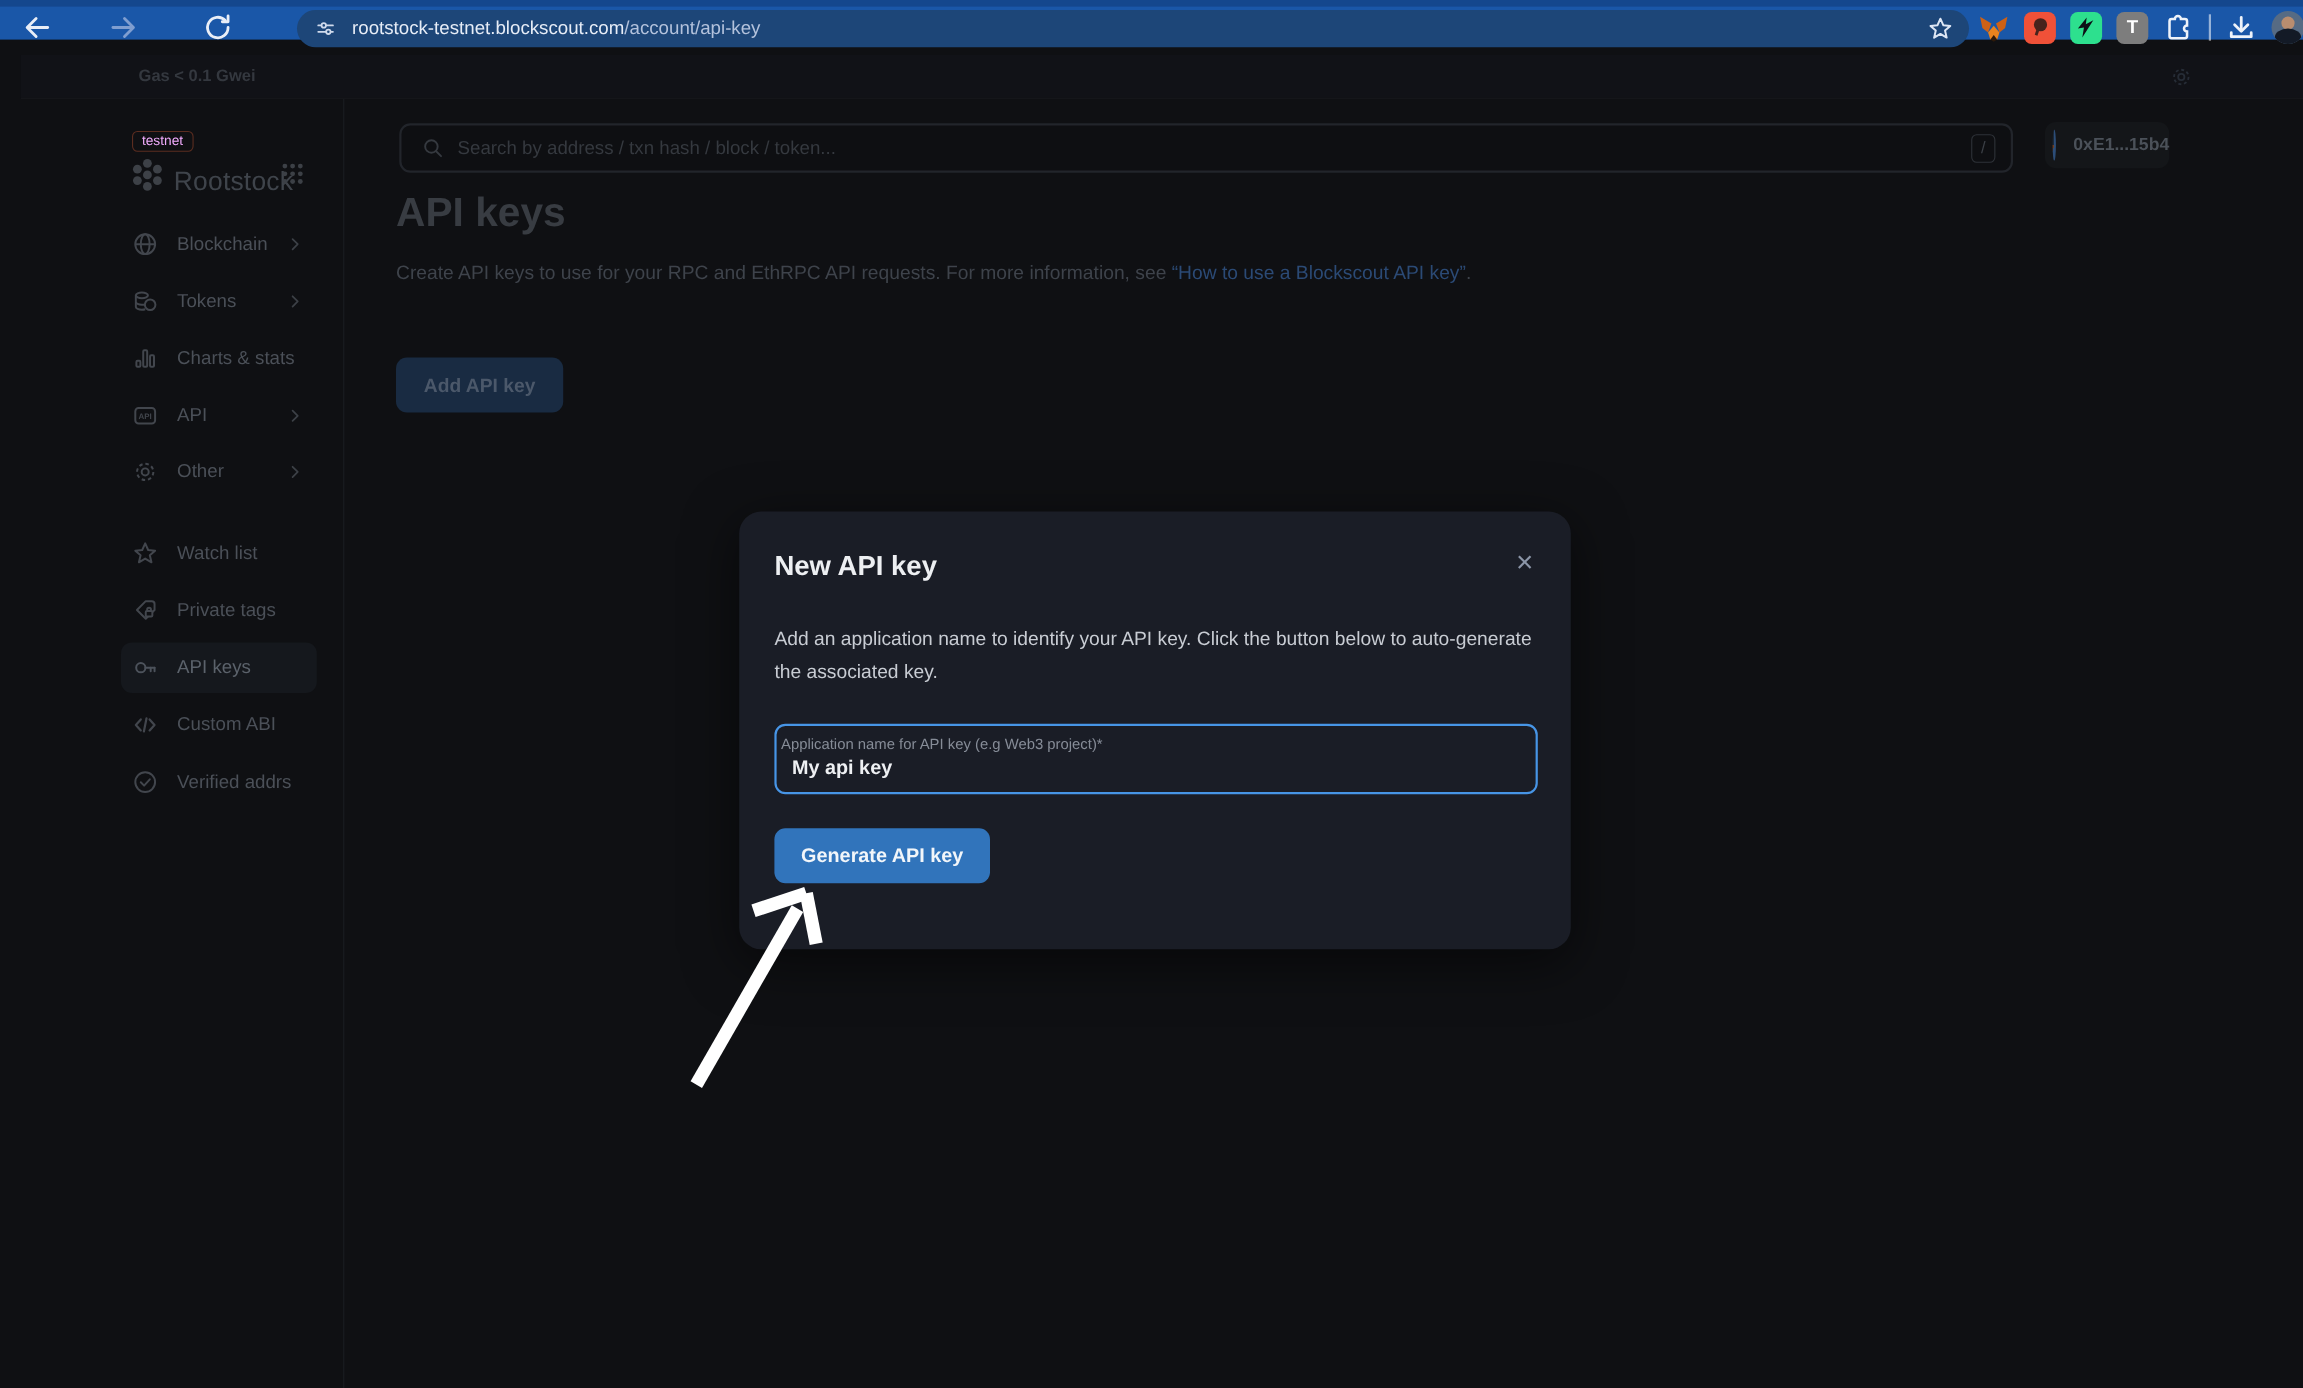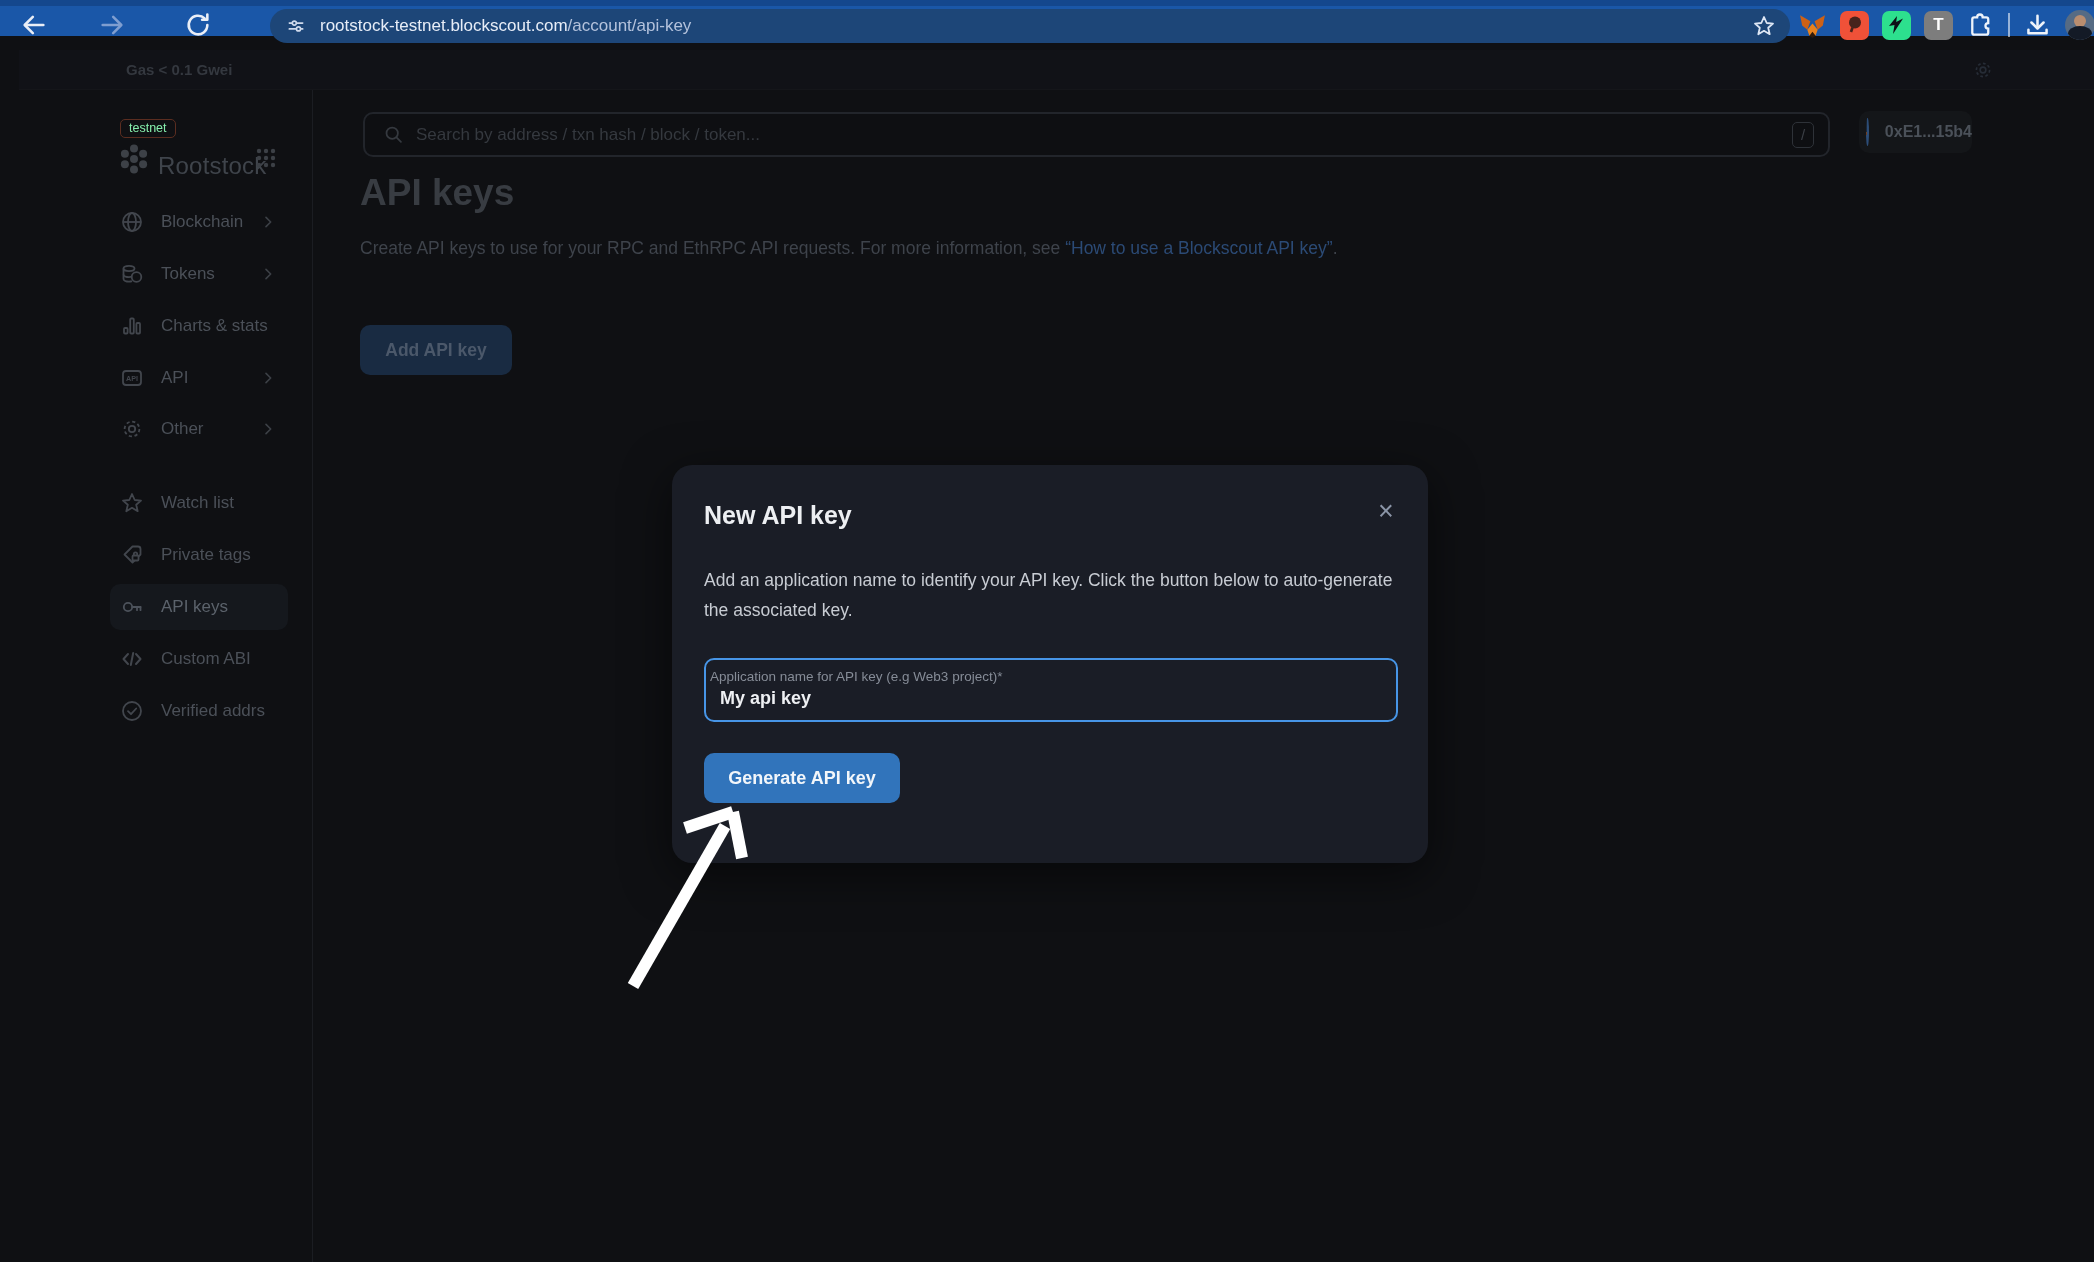--- a/index.html
+++ b/index.html
@@ -33,21 +33,21 @@
 
   
   .topbar { position:absolute; top:50px; left:0; width:100%; height:40px; background:#111217;
             border-bottom:1px solid #15161a;margin-left:19px; }
   .gas-label { position:absolute; left:107px; top:11px; font-size:15px; font-weight:bold; color:#34383f; }
   .topbar-gear { position:absolute; left:1953px; top:9px; width:22px; height:22px; color:#262c36; }
 
   
   .sidebar { position:absolute; left:0; top:90px; width:313px; height:1172px;
              border-right:1px solid #1b1d22; }
-  .net-badge { position:absolute; left:120px; top:29px; font-size:12.5px; color:#86efac;
+  .net-badge { position:absolute; left:120px; top:29px; font-size:12.5px; color:#f0abfc;
                border:1px solid #5b2d20; border-radius:5px; padding:1px 8px 2px; }
   .brand-row { position:absolute; left:116px; top:48px; display:flex; align-items:center; }
   .brand-mark { width:36px; height:36px; color:#3d4147; }
   .brand-name { margin-left:6px; font-size:24px; font-weight:normal; color:#3f444b; letter-spacing:.2px;margin-top:14px; }
   .grid-icon { position:absolute; left:254px; top:56px; width:24px; height:24px; color:#3c4046; }
   .nav-item { position:absolute; left:110px; width:178px; height:42px; border-radius:10px;
               display:flex; align-items:center; color:#4b5058; font-size:17px; }
   .nav-item .ico { width:24px; height:24px; margin-left:10px; color:#42464d; flex:0 0 auto; }
   .nav-item .lbl { margin-left:17px; white-space:nowrap; }
   .nav-item .chev { position:absolute; right:12px; width:16px; height:16px; color:#3c4046; }

